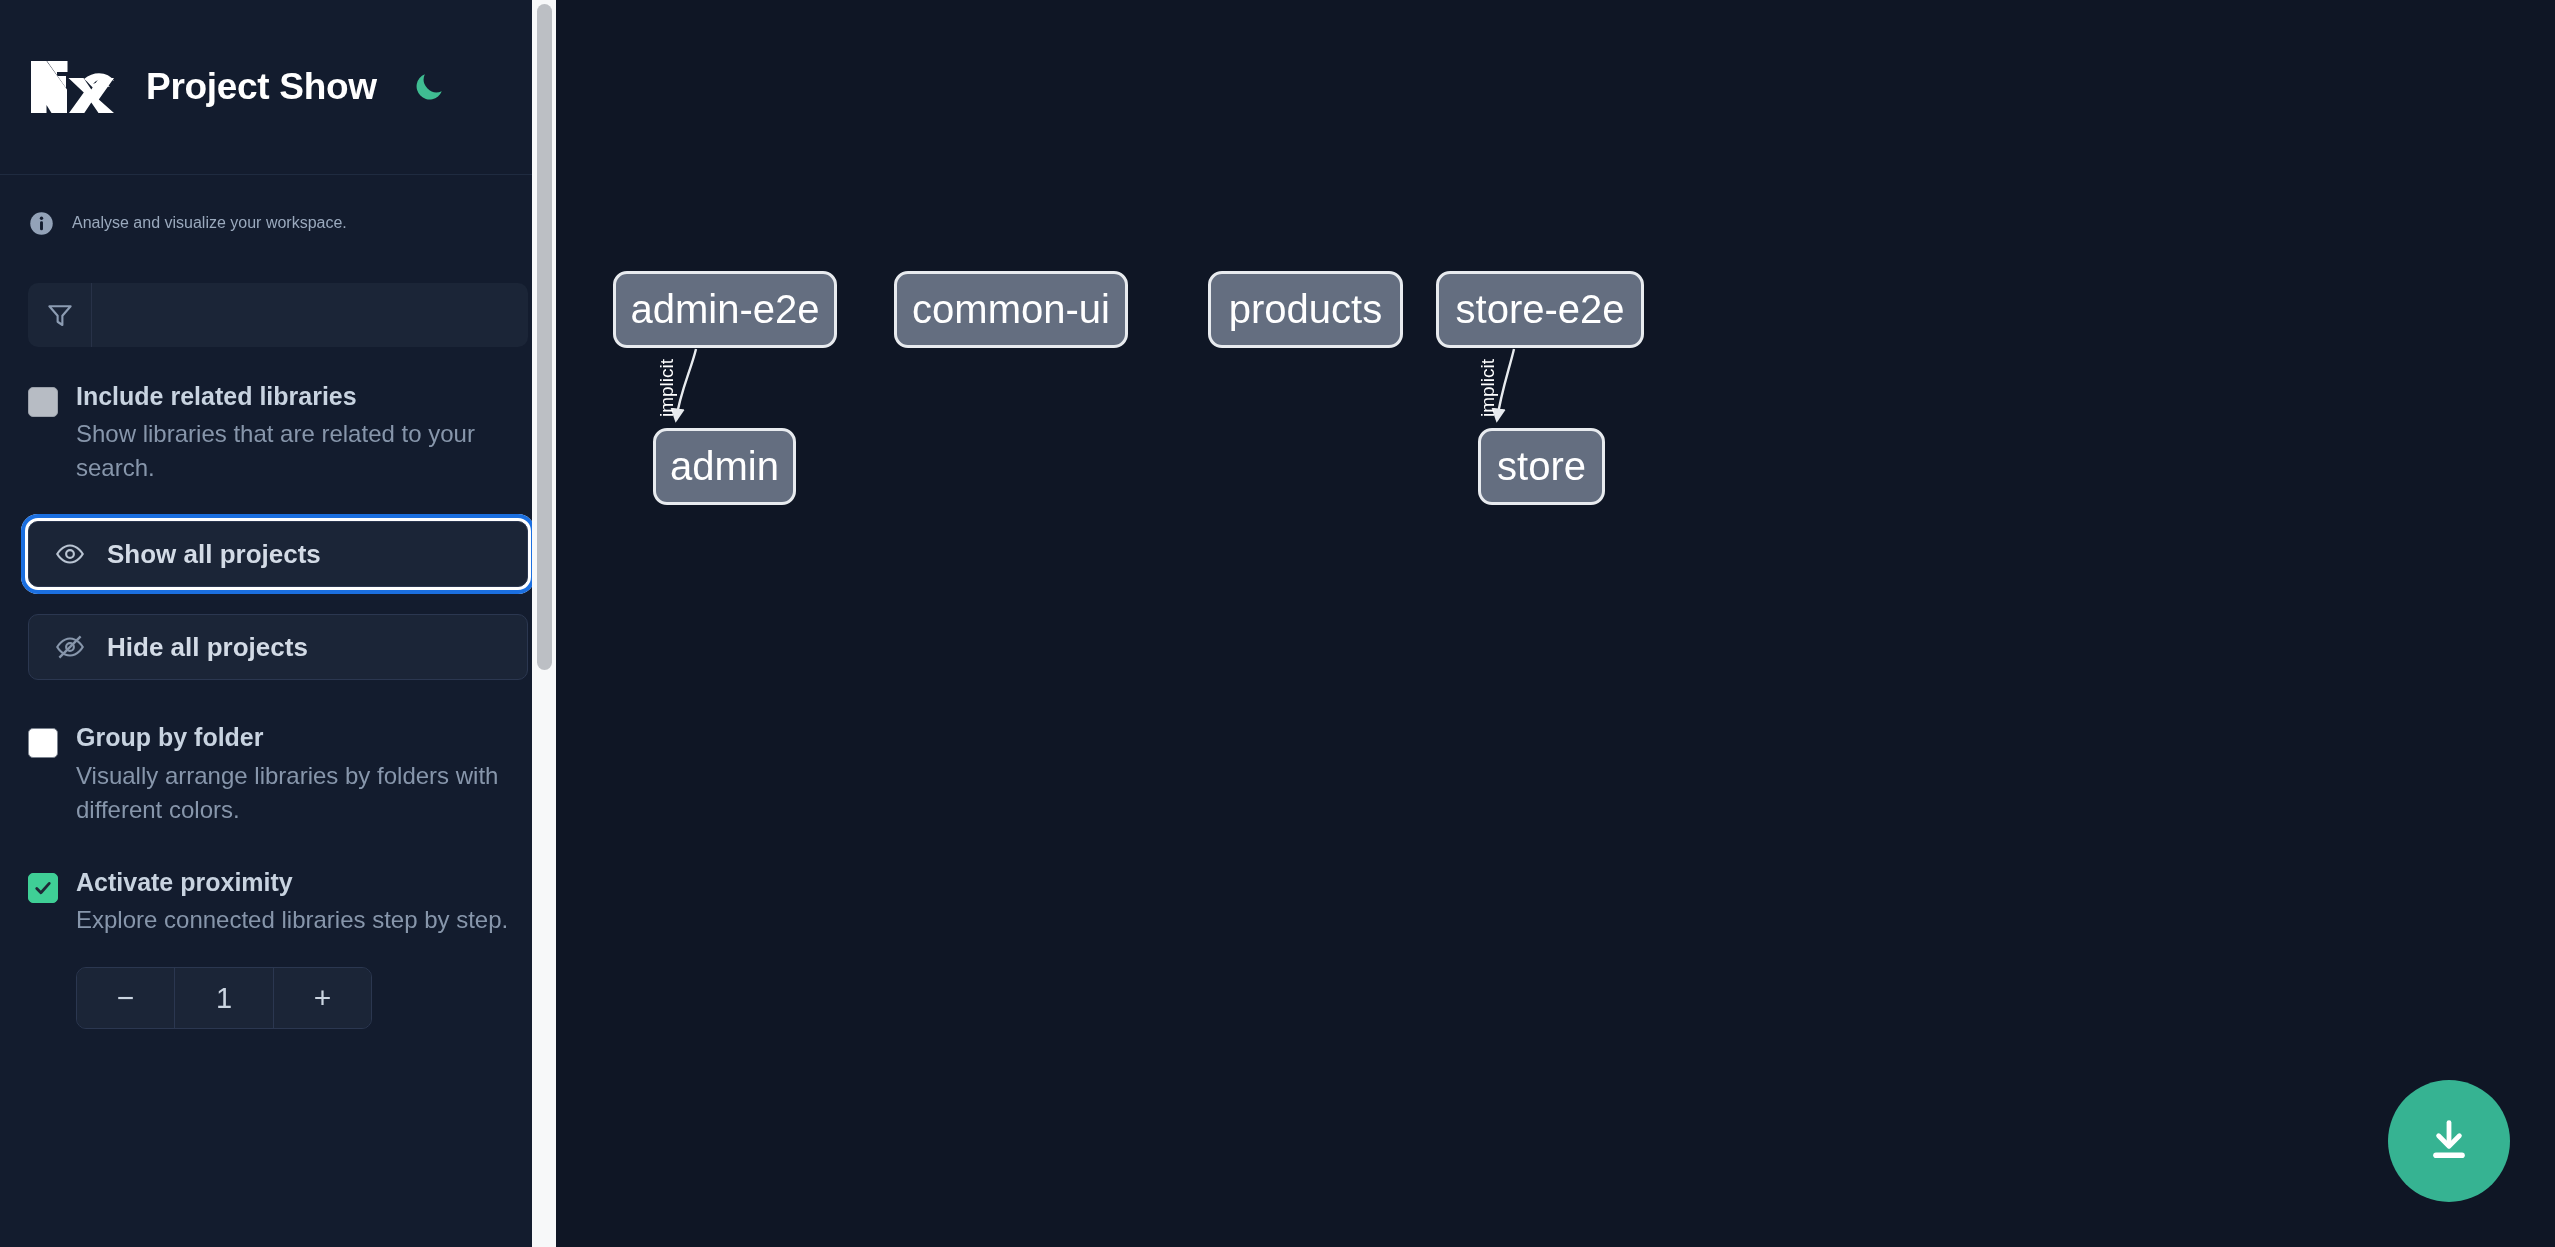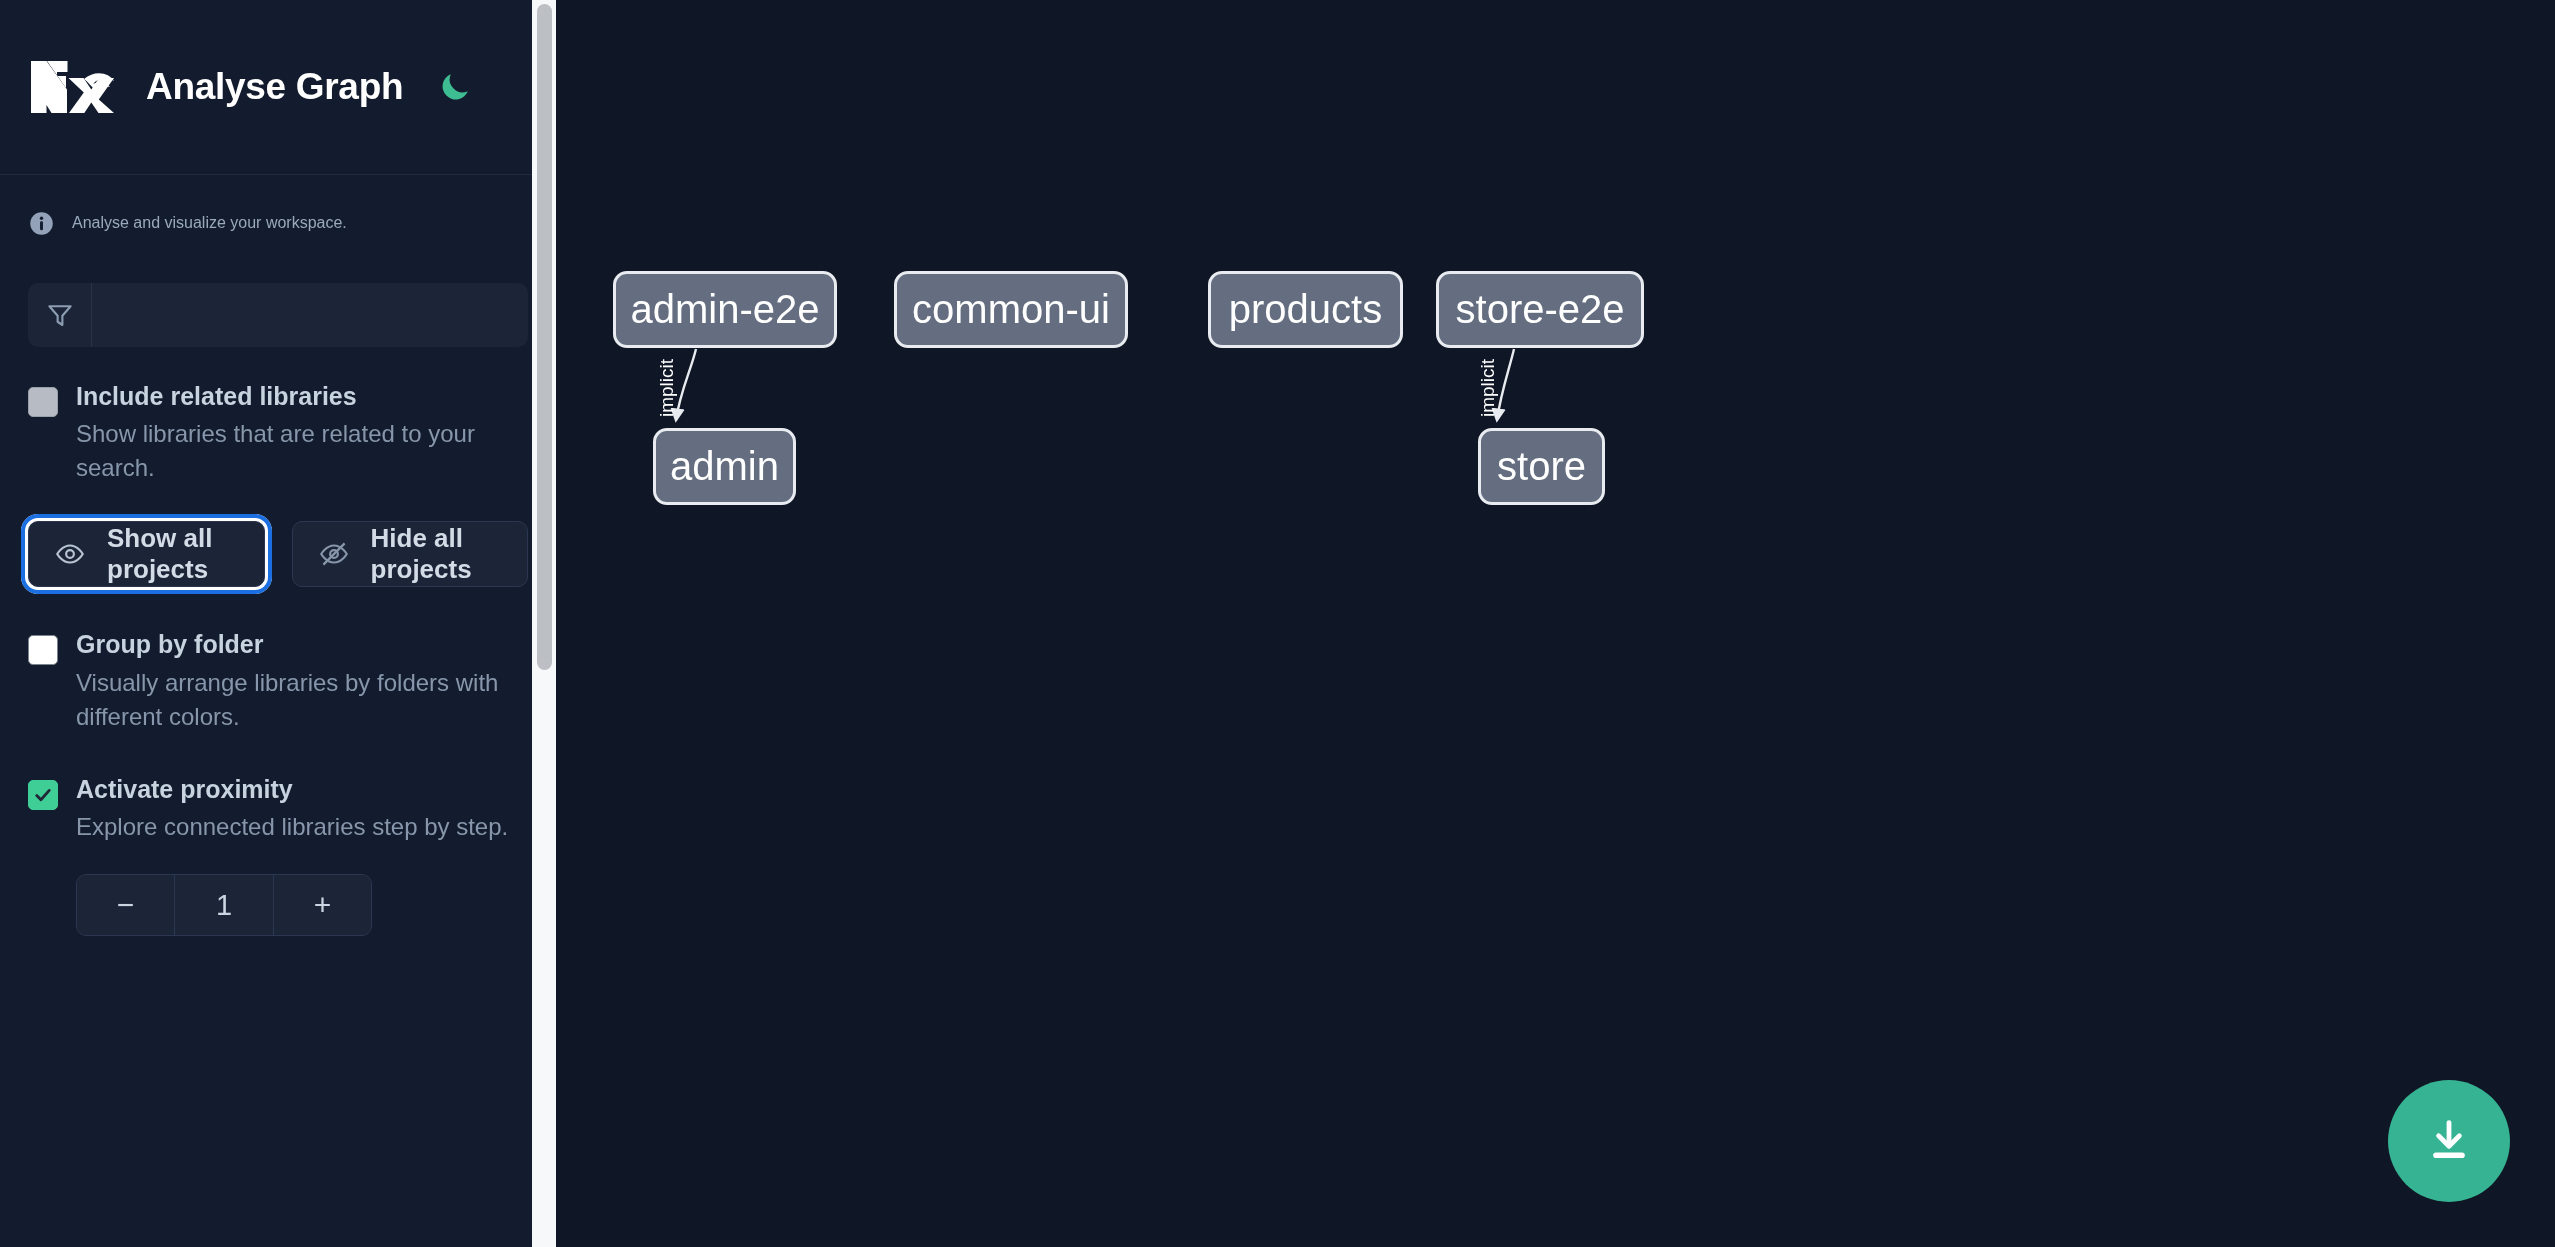--- a/index.html
+++ b/index.html
@@ -165,21 +165,21 @@
     font-family: "Liberation Sans", sans-serif;
     cursor: pointer;
     text-align: left;
   }
   .btn .bicon { flex: 0 0 30px; width: 30px; height: 30px; display:block; }
   .btn.focused {
     outline: 4px solid #1b6fe0;
     outline-offset: 3px;
     box-shadow: 0 0 0 7px #ffffff;
   }
-  .btn-stack { margin-top: 36px; display: flex; flex-direction: row; gap: 27px; justify-content: center; }
+  .btn-stack { margin-top: 36px; display: flex; flex-direction: column; gap: 27px; justify-content: center; }
 
   
   .stepper {
     margin-top: 30px;
     display: inline-flex;
     height: 62px;
     border: 1px solid #2b3750;
     border-radius: 10px;
     overflow: hidden;
     background: #1b2537;
@@ -272,21 +272,21 @@
   <aside class="sidebar">
 
     <div class="sidebar-header">
       <svg class="nx-logo" viewBox="0 0 90 64" aria-hidden="true">
         <path fill="#ffffff" d="M3 6 h16 l19 27 v-12 h-9 V6 h9 v0 h0 z"></path>
         <path fill="#ffffff" d="M3 6 h15.5 L39 34.5 V58 H23.5 L18.5 50 V58 H3 Z"></path>
         <rect fill="#ffffff" x="29" y="6" width="10.5" height="11"></rect>
         <path fill="#ffffff" d="M40.5 23 h15 l7.8 11.5 L71 23 h15 L70.8 44.5 86 58 H70.5 L63.3 47.5 56.3 58 H41 L55.8 37.5 Z"></path>
         <path fill="#ffffff" d="M56 24 c10-9 25-7 30 2 c-7-4-16-3-21 3 c6-3 13-2 17 3 c-6-2-11 0-14 4 c-4-4-8-9-12-12z"></path>
       </svg>
-      <div class="app-title">Analyse Graph</div>
+      <div class="app-title">Project Show</div>
       <button class="moon-btn" aria-label="toggle theme">
         <svg width="36" height="36" viewBox="0 0 24 24">
           <path fill="#3fbd92" d="M20.5 14.8A8.6 8.6 0 0 1 9.2 3.5 8.7 8.7 0 1 0 20.5 14.8z"></path>
         </svg>
       </button>
     </div>
 
     <div class="tagline">
       <svg class="info-icon" viewBox="0 0 24 24">
         <circle cx="12" cy="12" r="10" fill="#93a2b8"></circle>

